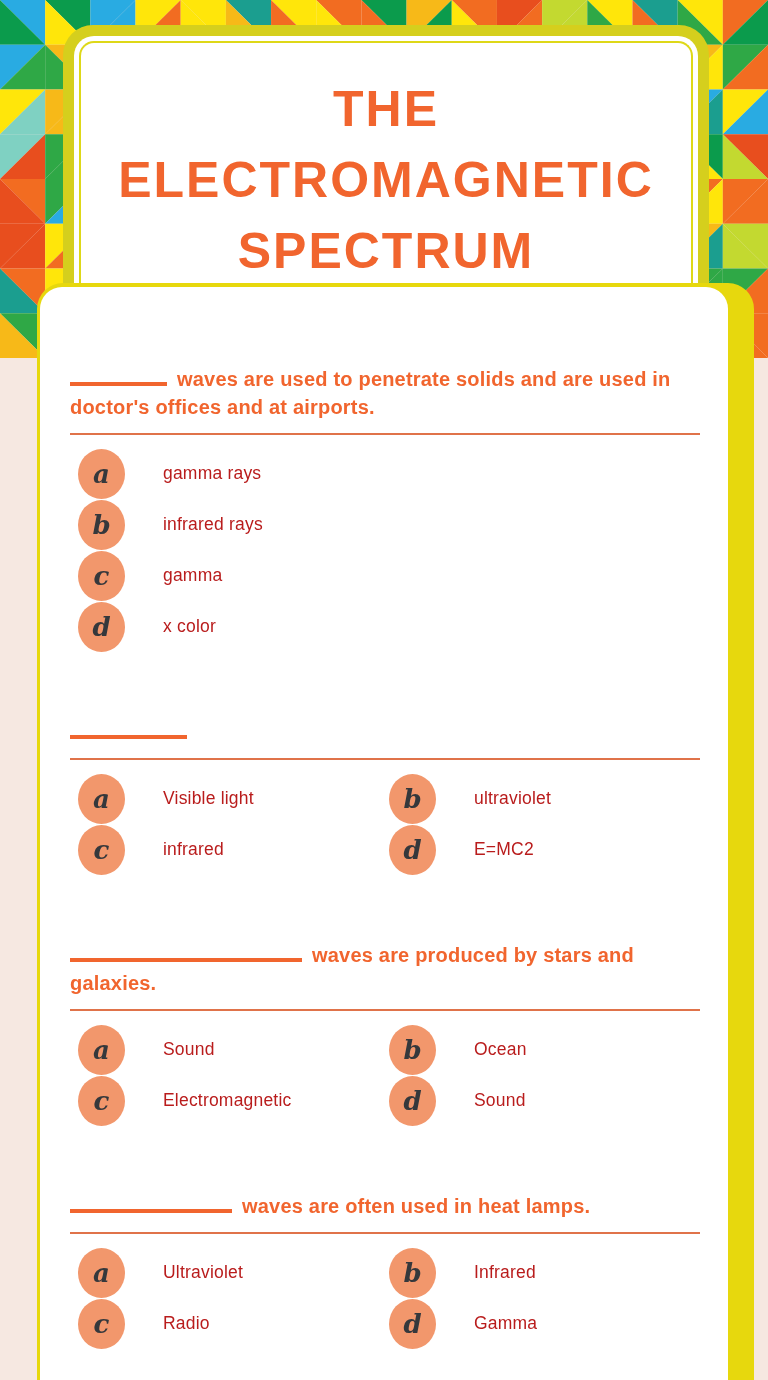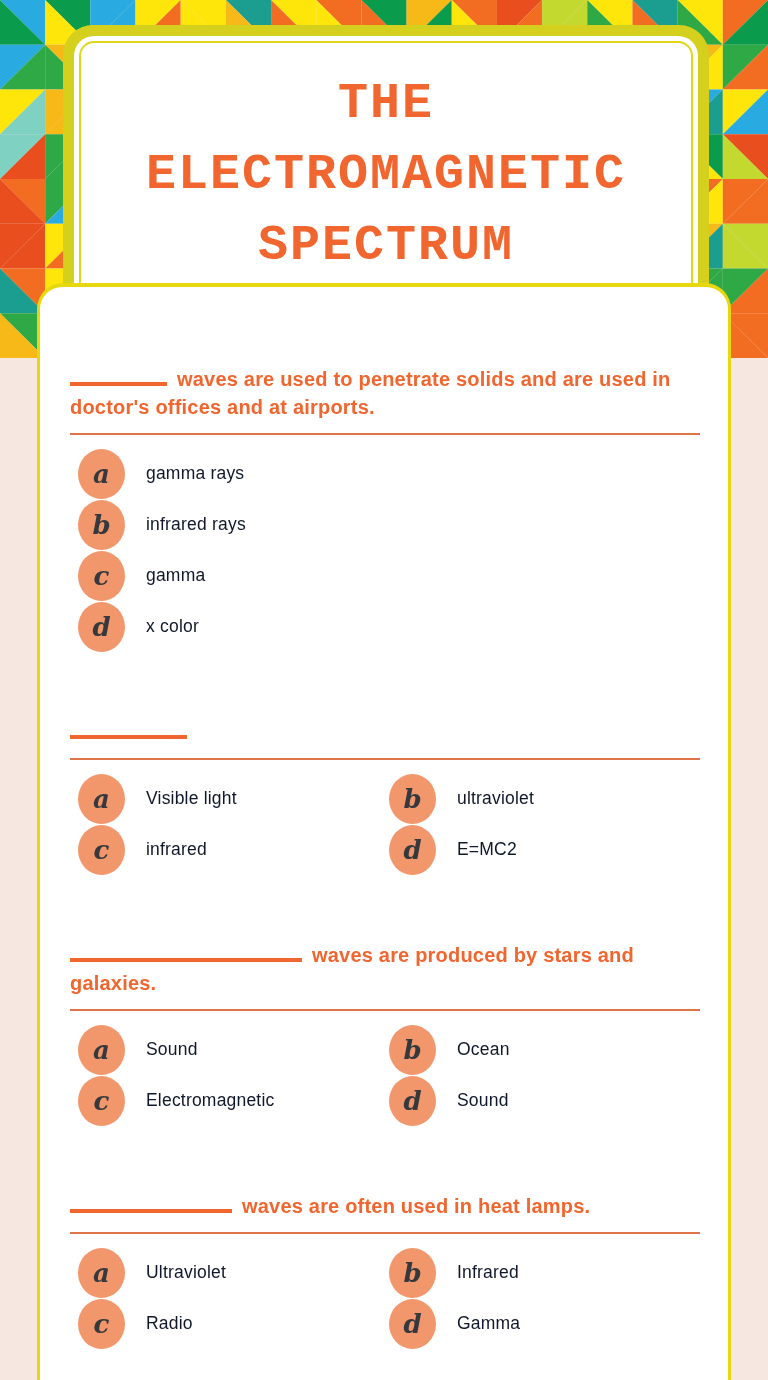--- a/index.html
+++ b/index.html
@@ -20,30 +20,30 @@
     position:absolute; left:11px; top:11px; right:11px; bottom:0;
     background:#ffffff; border-radius:20px 20px 0 0;
     box-sizing:border-box; padding-top:30px;
   }
   .title-pinstripe {
     position:absolute; left:16px; top:16px; right:16px; bottom:0;
     border:2px solid #ded818; border-bottom:none;
     border-radius:15px 15px 0 0; pointer-events:none;
   }
   h1.title {
-    margin:2px; text-align:center;
+    margin:8px; text-align:center;
     font-size:50px; line-height:71px; font-weight:bold;
-    color:#f1652e; letter-spacing:2px;font-family:Liberation Mono, monospace;
+    color:#f1652e; letter-spacing:2px;
   }
   h1.title span { display:block; }
 
   
   .content-frame {
     position:absolute; left:37px; top:283px; width:694px; height:1097px;
-    background:#e7d80d; border-radius:26px 26px 0 0;
+    background:#e7d80d; border-radius:26px 26px 0 0;padding-left:23px;
   }
   .content-card {
     position:absolute; left:3px; top:4px; width:688px; height:1093px;
     background:#ffffff; border-radius:22px 22px 0 0;
     box-sizing:border-box; padding:78px 28px 0 30px;
     overflow:hidden;
   }
 
   .question { margin:0 0 66px 0; }
   .prompt {
@@ -61,21 +61,21 @@
   .options.two-col { display:grid; grid-template-columns:1fr 1fr; }
   .option { display:flex; align-items:center; height:51px; cursor:pointer; }
   .badge {
     width:47px; height:50px; border-radius:50%;
     background:#f2976c;
     display:flex; align-items:center; justify-content:center;
     font-family:"DejaVu Serif", serif; font-style:italic; font-weight:bold;
     font-size:26px; color:#35383c;
     margin-right:21px; flex:none;
   }
-  .option-label { font-size:17.5px; color:#0f172a; letter-spacing:0.2px; }
+  .option-label { font-size:17.5px; color:#b91c1c; letter-spacing:0.2px;margin-left:17px; }
 </style>
 </head>
 <body>
 
 <div class="mosaic-band">
   <svg id="mosaic" width="768" height="358" viewBox="0 0 768 358">
       <polygon points="0,0,45.1764705882353,0,45.1764705882353,44.75" fill="#29abe2"></polygon>
       <polygon points="0,0,45.1764705882353,44.75,0,44.75" fill="#0b9b4c"></polygon>
       <polygon points="45.1764705882353,0,90.3529411764706,0,90.3529411764706,44.75" fill="#0b9b4c"></polygon>
       <polygon points="45.1764705882353,0,90.3529411764706,44.75,45.1764705882353,44.75" fill="#ffe60a"></polygon>

